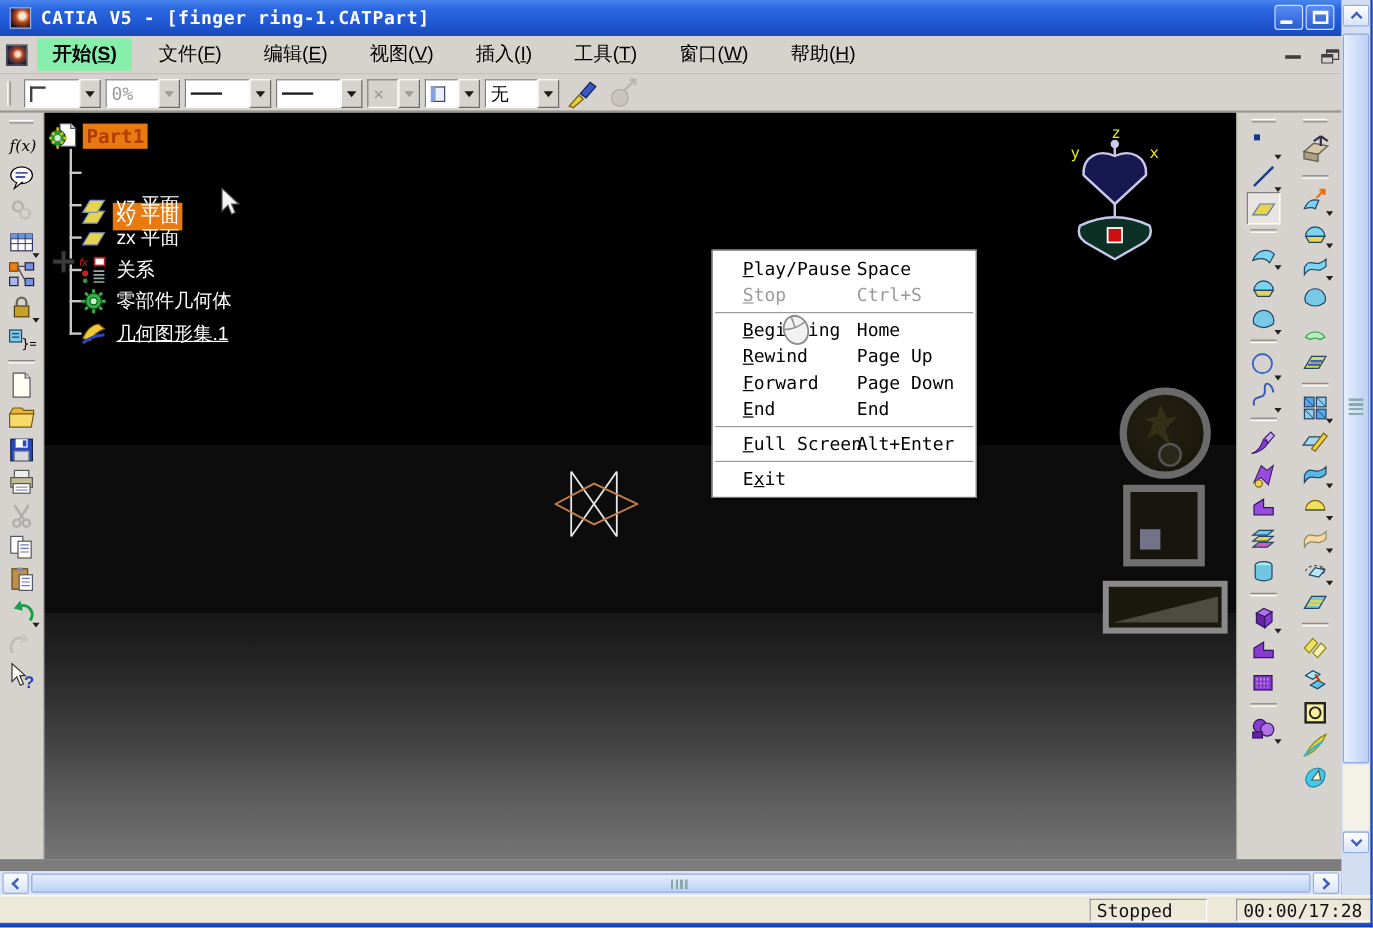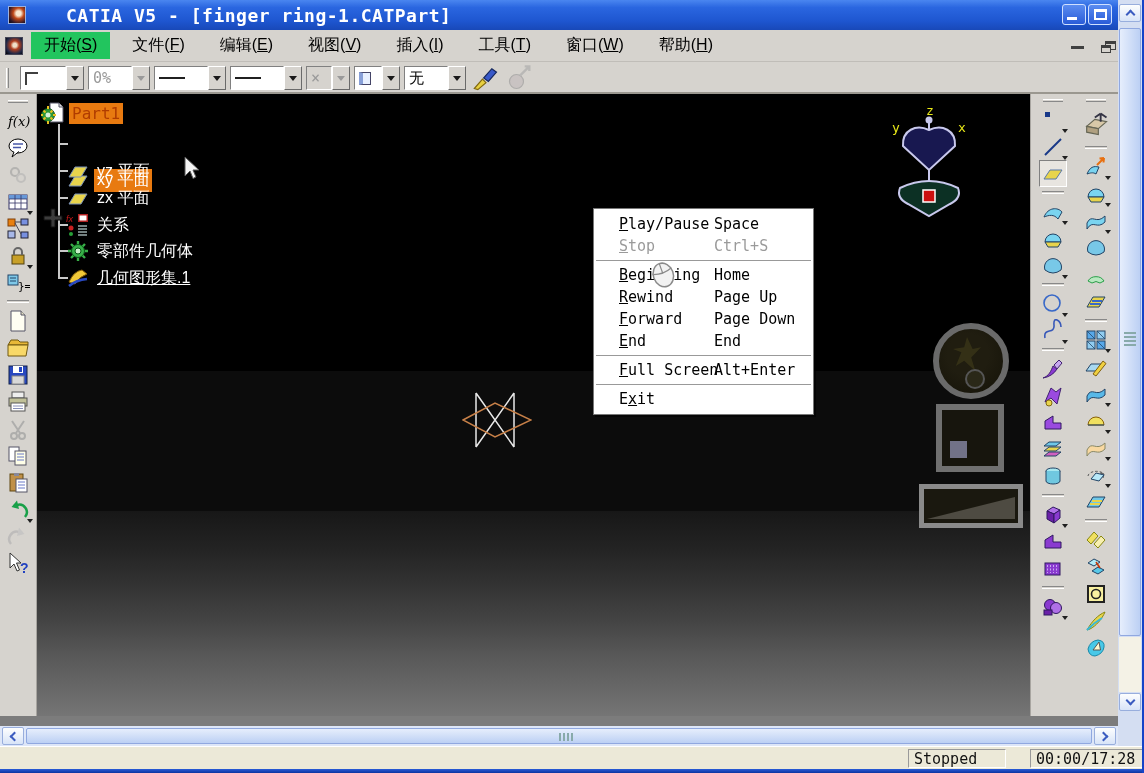--- a/index.html
+++ b/index.html
@@ -8,34 +8,34 @@
   .abs { position:absolute; }
   .mono { font-family:"DejaVu Sans Mono", monospace; }
 
   
   #titlebar { left:0; top:0; width:1118px; height:30px;
     background:linear-gradient(180deg,#4a86f0 0%,#2a66e0 25%,#1e56d0 70%,#1848b8 100%);
     display:flex; align-items:center; }
   #app-icon { width:18px; height:18px; margin:0 8px 0 8px;
     background:radial-gradient(circle at 60% 40%, #f8e8d0 0 18%, #c04818 40%, #301828 75%, #080810 100%);
     border:1px solid #9ab0e0; }
-  #title-text { color:#fff; font-weight:bold; font-size:18px; letter-spacing:0.5px;margin-left:32px; }
+  #title-text { color:#fff; font-weight:bold; font-size:15px; letter-spacing:0.5px; }
   .winbtn { width:24px; height:21px; border:1px solid #cfe0ff; border-radius:3px;
     background:linear-gradient(180deg,#5a8cf0,#2a5cd8); position:absolute; top:4px; }
   .winbtn .dash { position:absolute; left:4px; bottom:4px; width:10px; height:3px; background:#fff; }
   .winbtn .sq { position:absolute; left:5px; top:4px; width:13px; height:11px; border:2px solid #fff; border-top-width:3px; }
 
   
   #menubar { left:0; top:30px; width:1118px; height:32px; background:#d6d3ce;
     display:flex; align-items:center; border-bottom:1px solid #c0bdb8; }
   #doc-icon { width:18px; height:18px; margin:0 8px 0 5px;
     background:radial-gradient(circle at 55% 45%, #f0e0c8 0 15%, #b04020 35%, #202848 70%, #000 100%);
     border:1px solid #445; }
   .mi { font-size:16px; color:#000; padding:3px 13px; margin-right:9px; cursor:default; white-space:nowrap; }
-  .mi.active { background:#22c55e; }
+  .mi.active { background:#86efac;font-weight:bold; }
   .u { text-decoration:underline; }
   #mdi-min { right:60px; top:46px; width:13px; height:3px; background:#404040; }
   #mdi-restore { right:28px; top:41px; width:15px; height:13px; }
   #mdi-restore i { position:absolute; display:block; border:1px solid #404040; border-top-width:3px; }
   #mdi-restore .b1 { left:4px; top:0; width:11px; height:9px; }
   #mdi-restore .b2 { left:0; top:4px; width:10px; height:8px; background:#d6d3ce; }
 
   
   #gtoolbar { left:0; top:62px; width:1118px; height:32px; background:#d6d3ce; border-bottom:2px solid #9a978f; }
   .grip-v { position:absolute; left:6px; top:6px; width:3px; height:20px;
@@ -78,21 +78,21 @@
     background:linear-gradient(180deg,#000 0%,#000 44.5%,#0c0c0c 44.5%,#0c0c0c 67%,#171717 67%,#232323 73%,#333 79%,#454545 85%,#575757 90%,#666 95%,#757575 100%); }
 
   
   .trunk { left:21px; top:30px; width:2px; height:155px; background:#c8c8c8; }
   .branch { left:21px; width:10px; height:2px; background:#c8c8c8; }
   .tree-row { height:26px; display:flex; align-items:center; cursor:default; }
   .tree-ic { width:24px; height:24px; flex:none; margin-right:4px; }
   .tree-ic svg { width:100%; height:100%; }
   .tree-label { font-size:16px; color:#fff; white-space:nowrap; padding:1px 3px; }
   .tree-label.hl { background:#e87a10; }
-  .tree-label.root { color:#b03c00; font-weight:normal; font-family:"DejaVu Sans Mono", monospace; }
+  .tree-label.root { color:#b03c00; font-weight:bold; font-family:"DejaVu Sans Mono", monospace; }
   .tree-label.wip { text-decoration:underline; }
   #tree-cross { left:6px; top:114px; width:20px; height:20px; }
   #mc-dial { left:896px; top:229px; width:76px; height:76px; border:6px solid #6a6a6a; border-radius:50%;
     background:radial-gradient(circle at 45% 40%, #201d10 0 40%, #141208 100%); }
   #mc-dial .blob { position:absolute; left:14px; top:8px; width:28px; height:34px; background:#3a3618;
     clip-path:polygon(50% 0,70% 35%,100% 30%,65% 60%,80% 100%,40% 70%,10% 85%,30% 45%,0 35%,40% 30%); opacity:0.8; }
   #mc-dial .knob { position:absolute; left:26px; top:40px; width:20px; height:20px; border:2px solid #555;
     border-radius:50%; background:#2a2818; }
   #mc-stop { left:899px; top:310px; width:68px; height:68px; border:6px solid #707070; background:#17150d; }
   #mc-stop .sq { position:absolute; left:8px; bottom:8px; width:17px; height:17px; background:#8a8aa8; opacity:0.8; }

